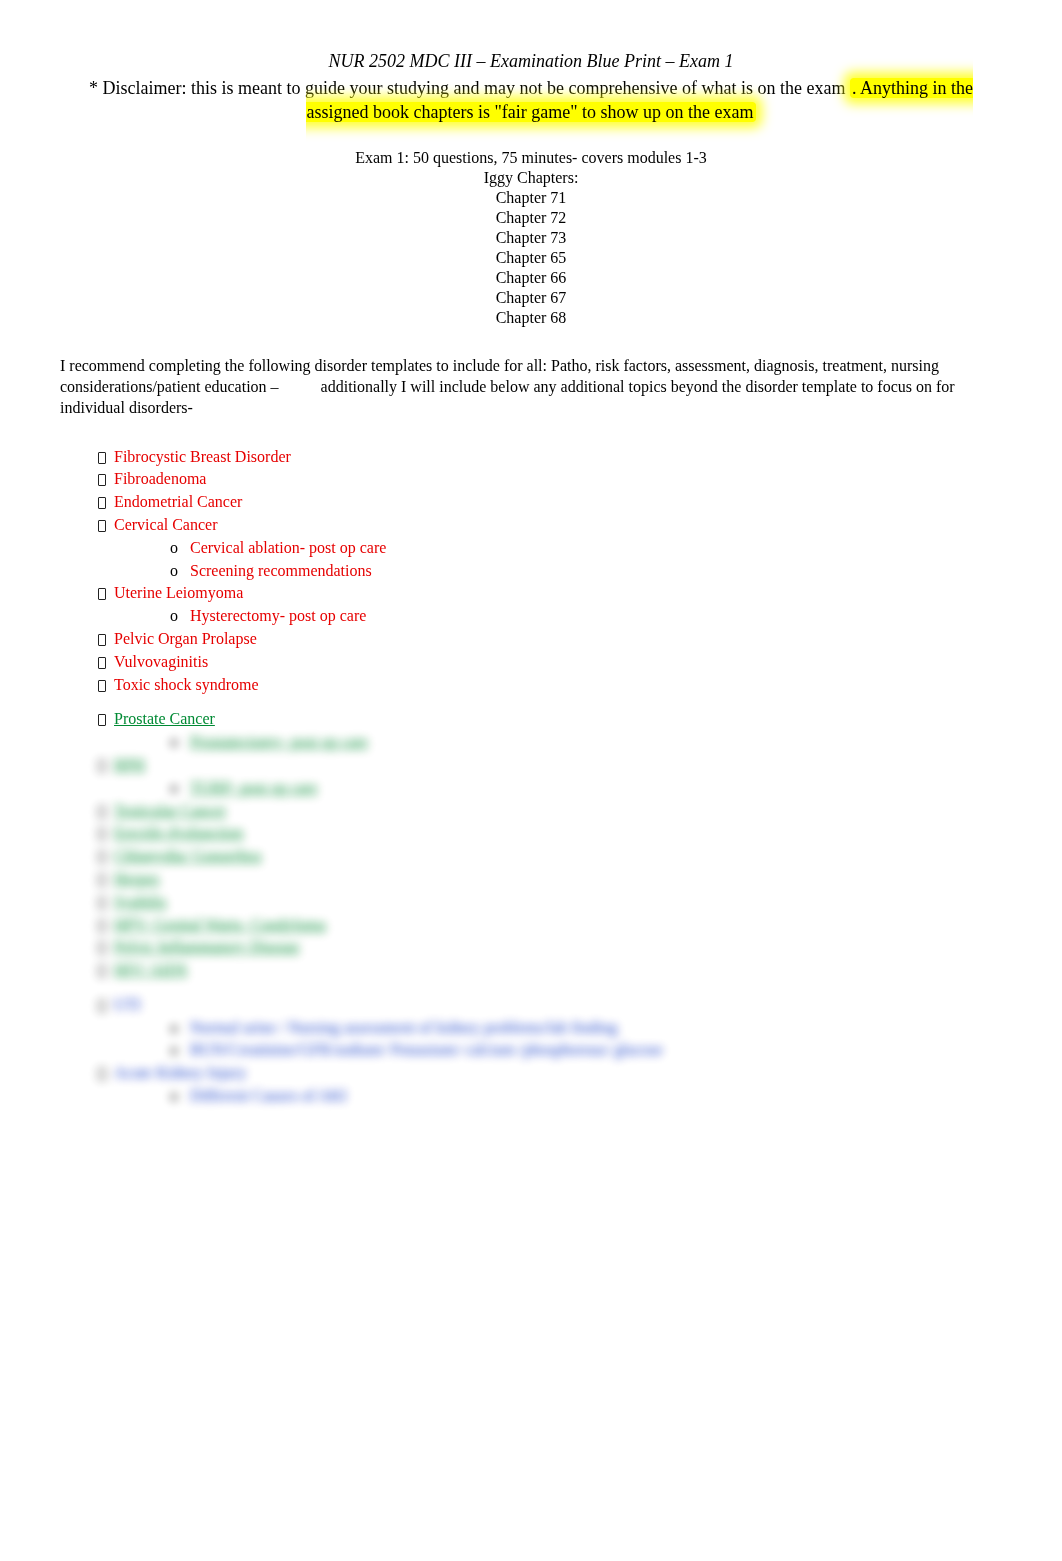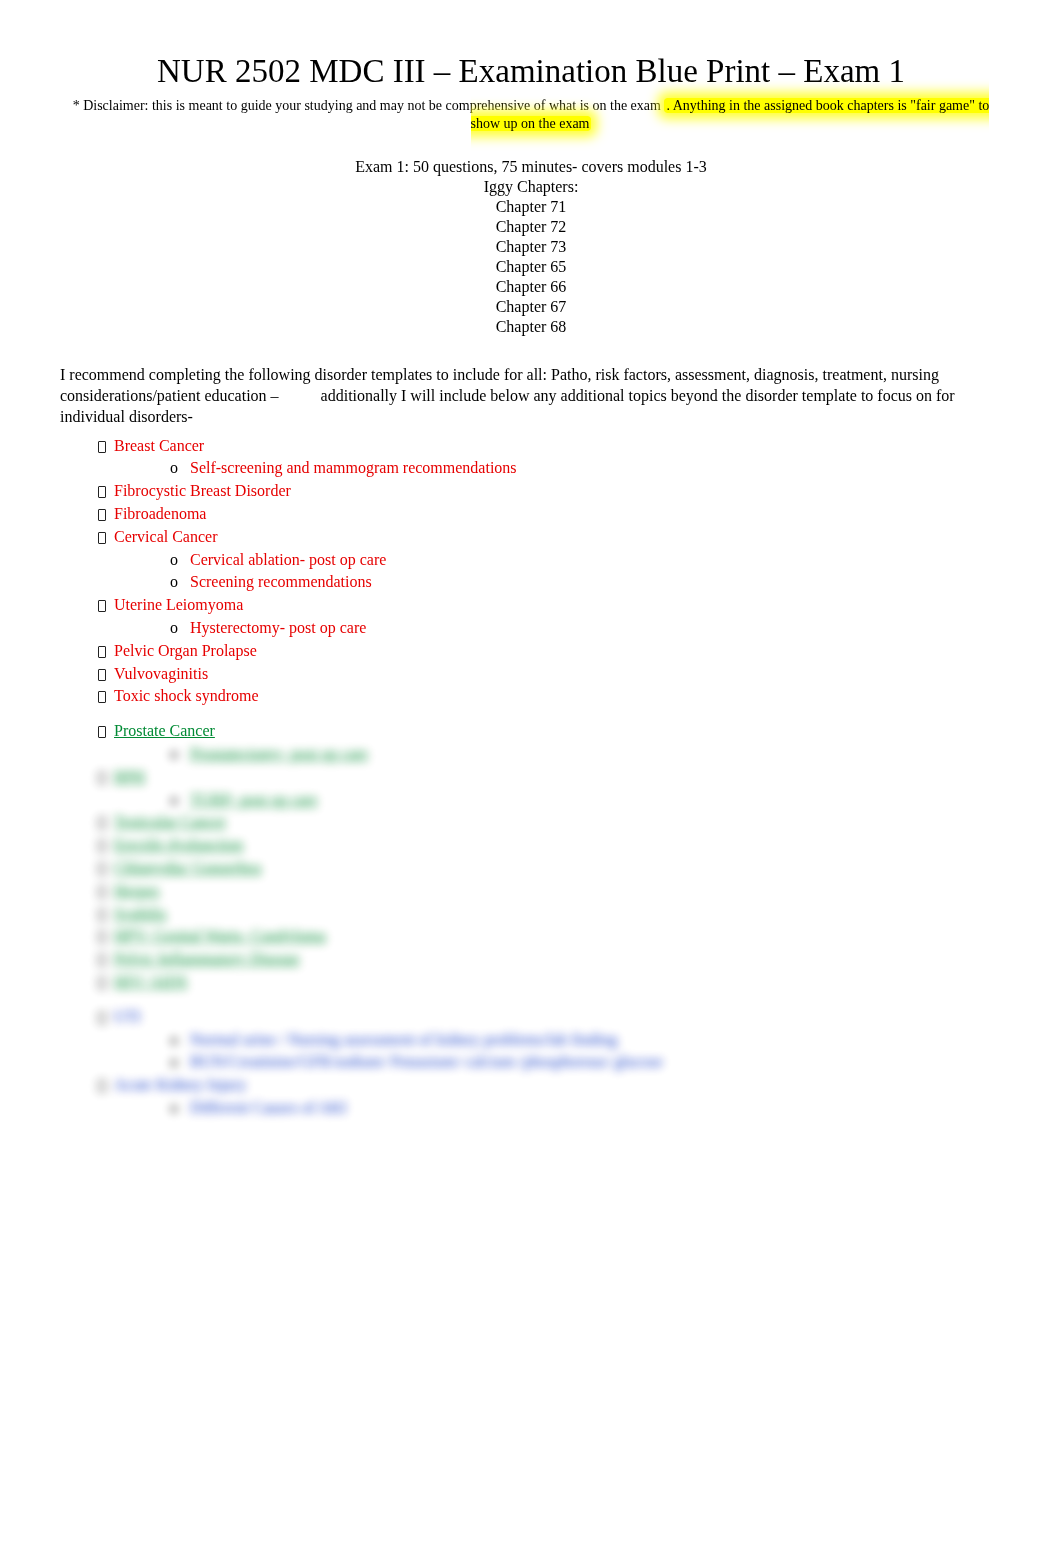--- a/index.html
+++ b/index.html
@@ -7,43 +7,44 @@
     font-family: "Times New Roman", Times, serif;
     background: #fff;
     width: 1062px;
     padding: 50px 60px;
     color: #000;
     font-size: 16px;
     line-height: 1.3;
   }
   .title {
     text-align: center;
-    font-size: 33px;
+    font-size: 18px;
     margin-bottom: 4px;
+    font-style: italic;
   }
   .disclaimer {
     text-align: center;
-    font-size: 14px;
+    font-size: 18px;
     margin-bottom: 10px;
   }
   .hl {
     background: #ffff00;
     box-shadow: 0 0 12px 6px rgba(255,255,0,0.8);
     border-radius: 3px;
     padding: 0 2px;
   }
   .center-block {
     text-align: center;
     font-size: 16px;
     margin: 24px 0 28px 0;
     line-height: 1.25;
   }
   .recommend {
     font-size: 16px;
-    margin-bottom: 8px;
+    margin-bottom: 28px;
     line-height: 1.3;
   }
   .gap-label { display:inline-block; width: 34px; }
   ul.level1 {
     list-style: none;
     padding-left: 38px;
     font-size: 16px;
   }
   ul.level1 > li {
     position: relative;
@@ -105,27 +106,23 @@
 </div>
 
 <div class="recommend">
   <span>I recommend completing the following disorder templates to include for all: Patho, risk factors, assessment, diagnosis, treatment, nursing considerations/patient education –</span>
   <span class="gap-label"></span>
   <span>additionally I will include below any additional topics beyond the disorder template to focus on for individual disorders-</span>
 </div>
 
 <ul class="level1">
 
-  <li><span class="red">Breast Cancer</span>
-    <ul class="level2">
-      <li><span class="red">Self-screening and mammogram recommendations</span></li>
-    </ul>
-  </li>
   <li><span class="red">Fibrocystic Breast Disorder</span></li>
   <li><span class="red">Fibroadenoma</span></li>
+  <li><span class="red">Endometrial Cancer</span></li>
   <li><span class="red">Cervical Cancer</span>
     <ul class="level2">
       <li><span class="red">Cervical ablation- post op care</span></li>
       <li><span class="red">Screening recommendations</span></li>
     </ul>
   </li>
   <li><span class="red">Uterine Leiomyoma</span>
     <ul class="level2">
       <li><span class="red">Hysterectomy- post op care</span></li>
     </ul>

